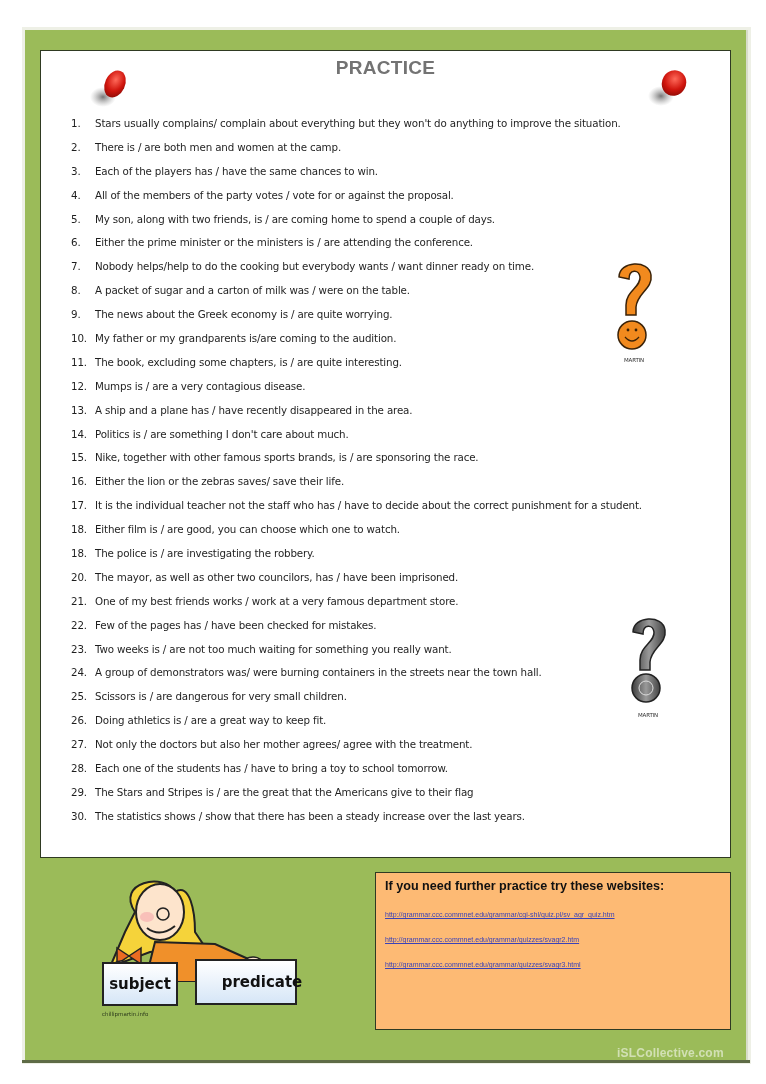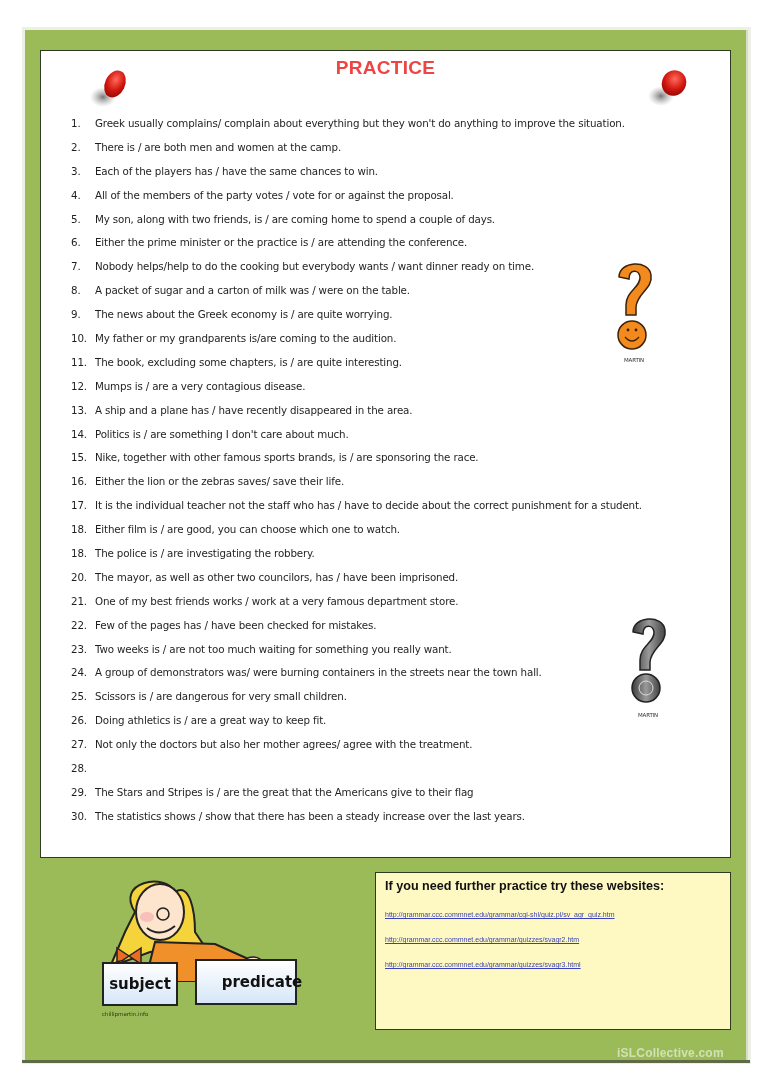--- a/index.html
+++ b/index.html
@@ -23,21 +23,21 @@
   .main-box {
     position: absolute; left: 40px; top: 50px; width: 691px; height: 808px;
     background: #ffffff;
     border: 1.5px solid #2f3a22;
   }
 
   .title {
     position: absolute; left: 0; right: 0; top: 6px;
     text-align: center;
     font-family: "Liberation Sans", sans-serif;
-    font-weight: bold; font-size: 19px; color: #ef4444; letter-spacing: 0.3px;
+    font-weight: bold; font-size: 19px; color: #737373; letter-spacing: 0.3px;
   }
 
   .pin { position: absolute; width: 46px; height: 42px; }
   .pin-left { left: 48px; top: 16px; }
   .pin-right { left: 606px; top: 15px; }
 
   .items {
     position: absolute; left: 30px; top: 60px; width: 640px;
     list-style: none;
   }
@@ -66,21 +66,21 @@
   }
   .sign-subject { left: 7px; top: 90px; width: 76px; height: 44px; }
   .sign-predicate { left: 100px; top: 87px; width: 102px; height: 46px; padding-left: 32px; }
   .credit {
     position: absolute; left: 102px; top: 1011px;
     font-family: "DejaVu Sans", sans-serif; font-size: 5.5px; color: #2c3a1c;
   }
 
   .links-box {
     position: absolute; left: 375px; top: 872px; width: 356px; height: 158px;
-    background: #fef9c3; border: 1.5px solid #2f3a22;
+    background: #fdba74; border: 1.5px solid #2f3a22;
   }
   .links-heading {
     position: absolute; left: 9px; top: 6px;
     font-family: "Liberation Sans", sans-serif; font-weight: bold; font-size: 12.6px; color: #111;
   }
   .link {
     position: absolute; left: 9px;
     font-family: "Liberation Sans", sans-serif; font-size: 7px; color: #3b42b8;
     text-decoration: underline; white-space: nowrap;
   }
@@ -121,41 +121,41 @@
   <div class="title">PRACTICE</div>
 
   <svg class="pin pin-right" viewBox="0 0 46 42">
     <ellipse cx="14" cy="30" rx="13" ry="10" fill="url(#shd1)"></ellipse>
     <ellipse cx="27" cy="17" rx="12" ry="13" transform="rotate(30 27 17)" fill="url(#pinG1)"></ellipse>
   </svg>
 
   <ol class="items">
     <li class="item">
         <span class="item-num">1.</span>
-        <span class="item-text">Greek usually complains/ complain about everything but they won't do anything to improve the situation.</span>
+        <span class="item-text">Stars usually complains/ complain about everything but they won't do anything to improve the situation.</span>
       </li>
     <li class="item">
         <span class="item-num">2.</span>
         <span class="item-text">There is / are  both men and women at the camp.</span>
       </li>
     <li class="item">
         <span class="item-num">3.</span>
         <span class="item-text">Each of the players has / have  the same chances to win.</span>
       </li>
     <li class="item">
         <span class="item-num">4.</span>
         <span class="item-text">All of the members of the party votes / vote  for or against the proposal.</span>
       </li>
     <li class="item">
         <span class="item-num">5.</span>
         <span class="item-text">My son, along with two friends, is / are coming home to spend a couple of days.</span>
       </li>
     <li class="item">
         <span class="item-num">6.</span>
-        <span class="item-text">Either the prime minister or the practice is / are attending the conference.</span>
+        <span class="item-text">Either the prime minister or the ministers is / are attending the conference.</span>
       </li>
     <li class="item">
         <span class="item-num">7.</span>
         <span class="item-text">Nobody helps/help to do the cooking but everybody wants / want dinner ready on time.</span>
       </li>
     <li class="item">
         <span class="item-num">8.</span>
         <span class="item-text">A packet of sugar and a carton of milk was / were on the table.</span>
       </li>
     <li class="item">
@@ -229,20 +229,21 @@
     <li class="item">
         <span class="item-num">26.</span>
         <span class="item-text">Doing athletics is / are  a great way to keep fit.</span>
       </li>
     <li class="item">
         <span class="item-num">27.</span>
         <span class="item-text">Not only the doctors but also her mother agrees/ agree with the treatment.</span>
       </li>
     <li class="item">
         <span class="item-num">28.</span>
+        <span class="item-text">Each one of the students has / have to bring a toy to school tomorrow.</span>
       </li>
     <li class="item">
         <span class="item-num">29.</span>
         <span class="item-text">The Stars and Stripes is / are the great that the Americans give to their flag</span>
       </li>
     <li class="item">
         <span class="item-num">30.</span>
         <span class="item-text">The statistics shows / show  that there has been a steady increase over the last years.</span>
       </li>
   </ol>

